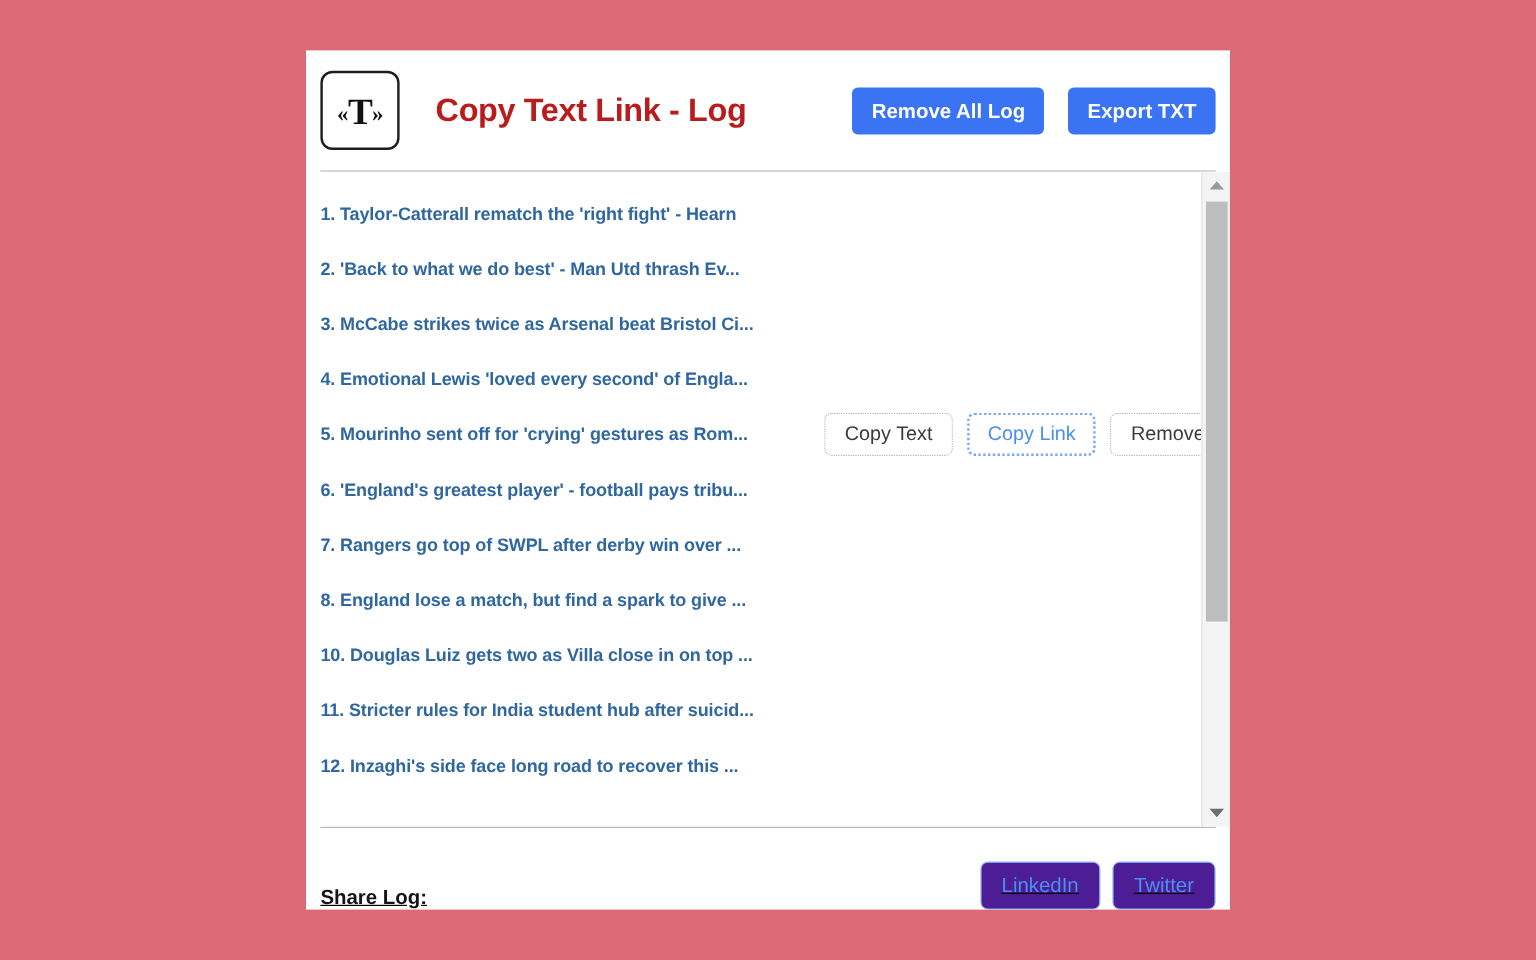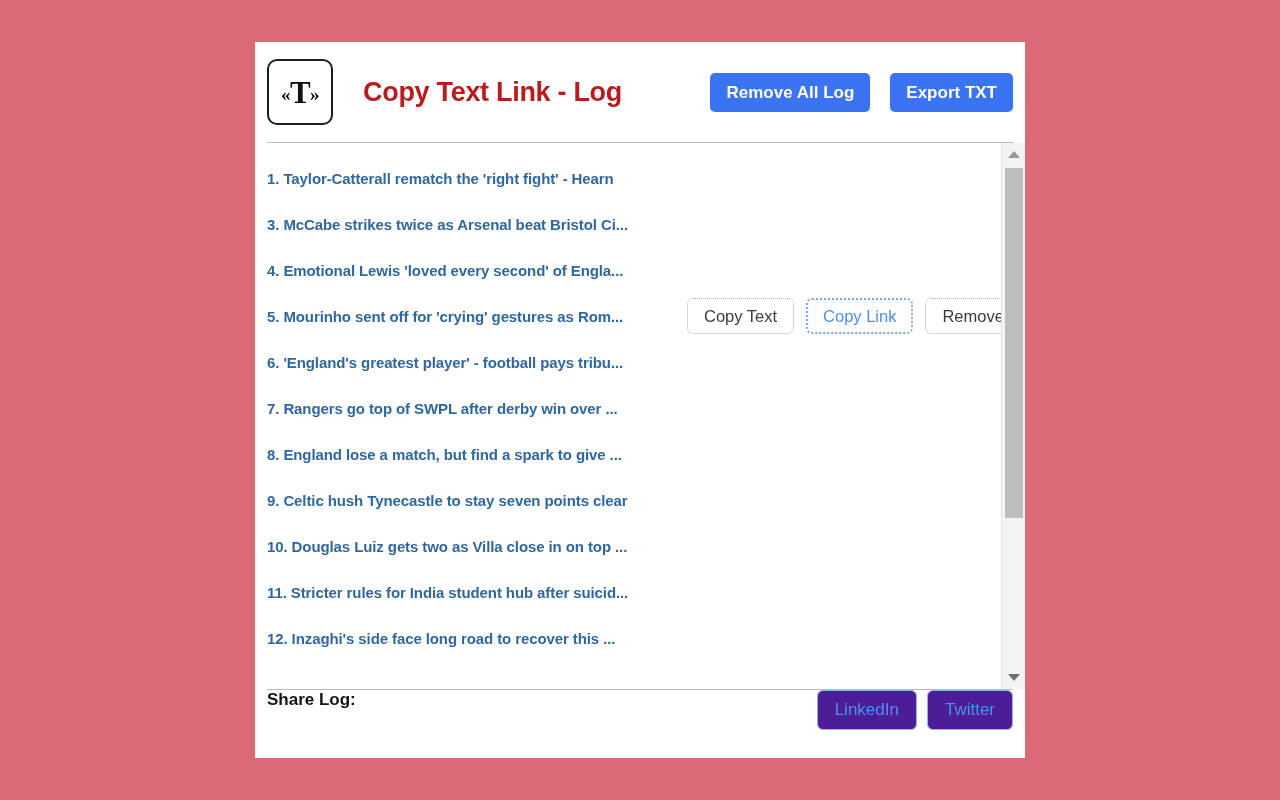--- a/index.html
+++ b/index.html
@@ -199,23 +199,24 @@
     height: 350px;
     background: #bdbdbd;
     cursor: pointer;
   }
 
   
   #app-footer {
     flex: 0 0 68px;
     height: 68px;
     display: flex;
-    align-items: flex-start;
+    align-items: flex-end;
     padding: 0 12px;
     box-sizing: border-box;
+    text-decoration: underline;
   }
   #share-label {
     font-size: 17px;
     font-weight: bold;
     color: #141414;
   }
   #share-actions {
     margin-left: auto;
     display: flex;
     gap: 10px;
@@ -252,20 +253,23 @@
   </div>
 
   <div class="divider"></div>
 
   <div id="log-area">
     <div id="log-list">
         <div class="log-row">
           <a class="log-link">1. Taylor-Catterall rematch the 'right fight' - Hearn</a>
         </div>
         <div class="log-row">
+          <a class="log-link">2. 'Back to what we do best' - Man Utd thrash Ev...</a>
+        </div>
+        <div class="log-row">
           <a class="log-link">3. McCabe strikes twice as Arsenal beat Bristol Ci...</a>
         </div>
         <div class="log-row">
           <a class="log-link">4. Emotional Lewis 'loved every second' of Engla...</a>
         </div>
         <div class="log-row">
           <a class="log-link">5. Mourinho sent off for 'crying' gestures as Rom...</a>
           <div class="row-actions">
             <button class="btn-row">Copy Text</button>
             <button class="btn-row focused">Copy Link</button>
@@ -273,23 +277,20 @@
           </div>
         </div>
         <div class="log-row">
           <a class="log-link">6. 'England's greatest player' - football pays tribu...</a>
         </div>
         <div class="log-row">
           <a class="log-link">7. Rangers go top of SWPL after derby win over ...</a>
         </div>
         <div class="log-row">
           <a class="log-link">8. England lose a match, but find a spark to give ...</a>
-        </div>
-        <div class="log-row">
-          <a class="log-link">9. Celtic hush Tynecastle to stay seven points clear</a>
         </div>
         <div class="log-row">
           <a class="log-link">10. Douglas Luiz gets two as Villa close in on top ...</a>
         </div>
         <div class="log-row">
           <a class="log-link">11. Stricter rules for India student hub after suicid...</a>
         </div>
         <div class="log-row">
           <a class="log-link">12. Inzaghi's side face long road to recover this ...</a>
         </div>

